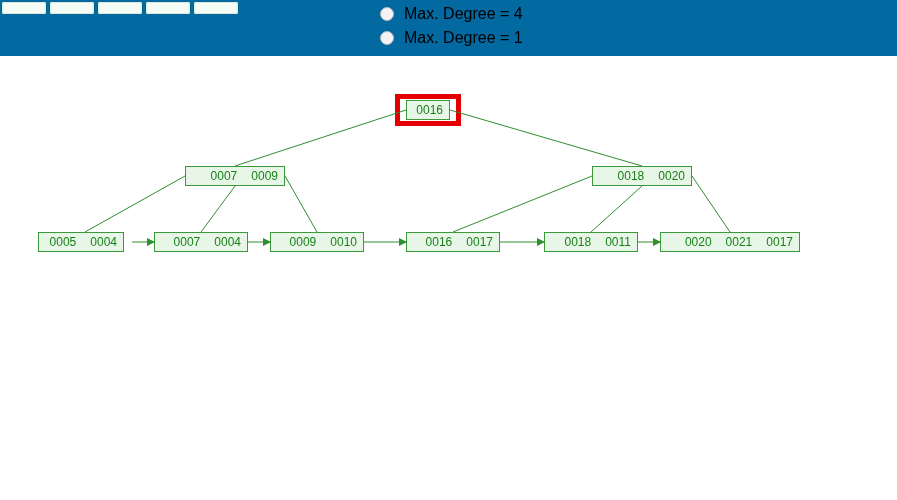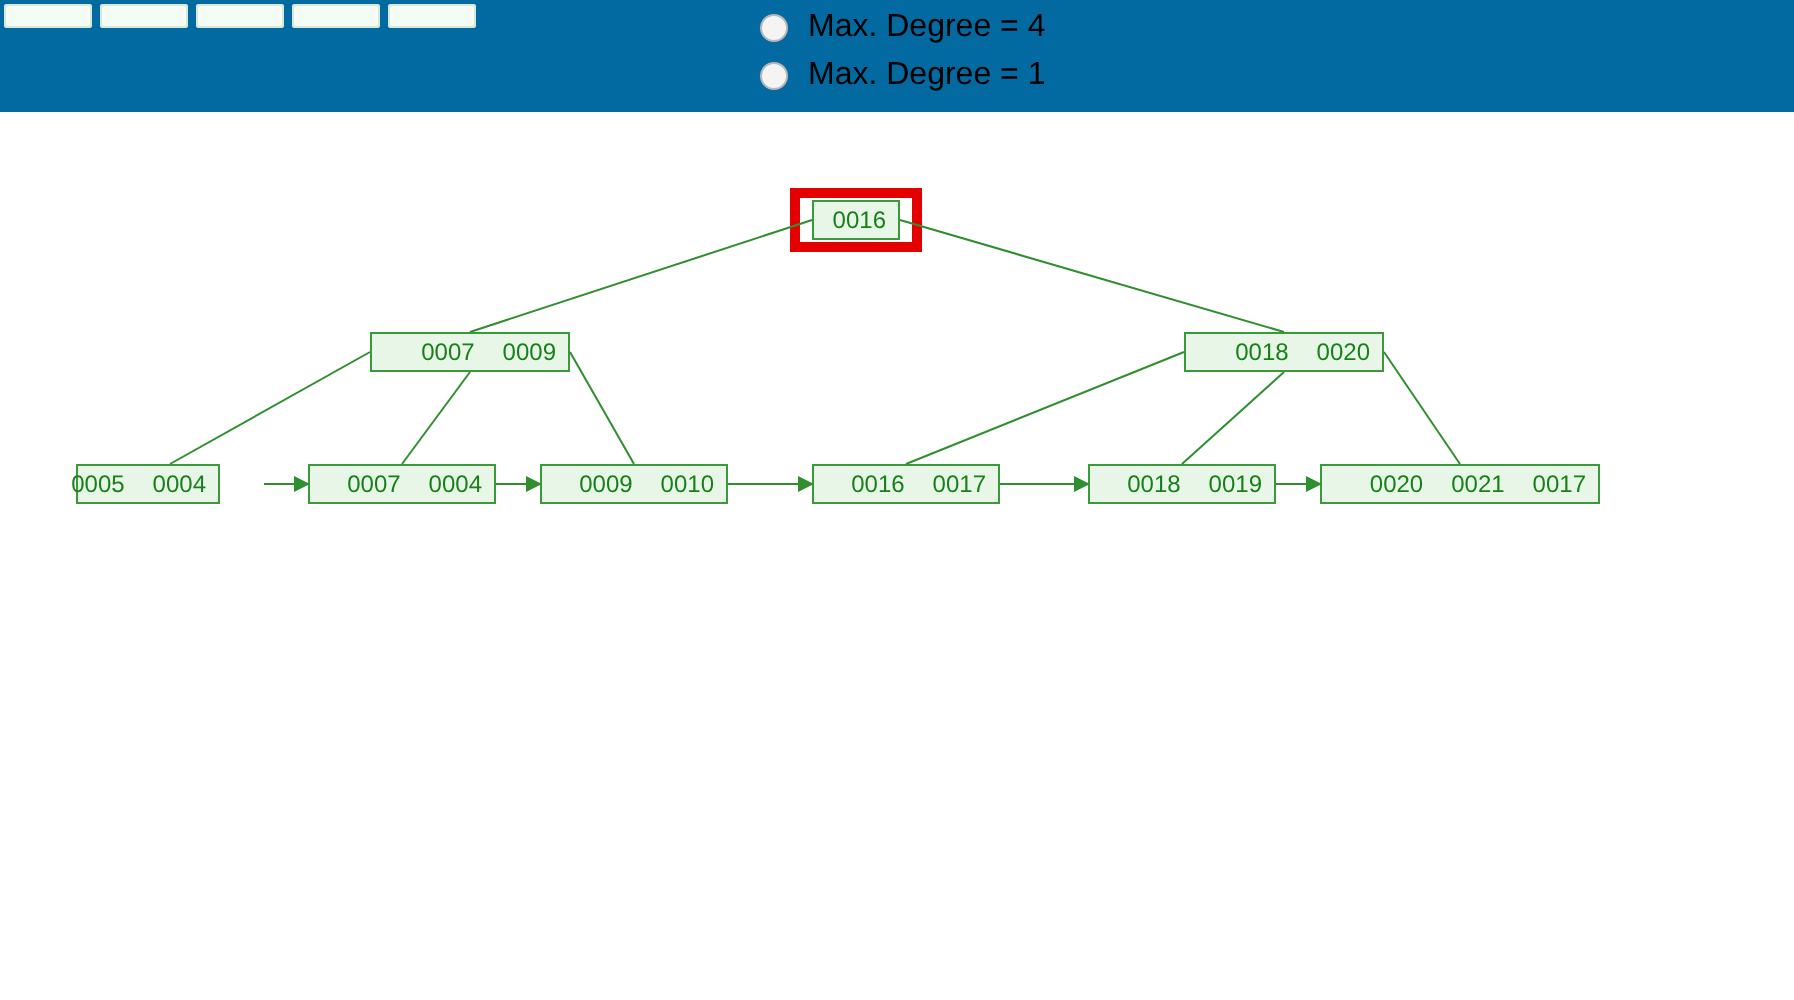--- a/index.html
+++ b/index.html
@@ -138,39 +138,39 @@
   <div class="node" style="left:185px; top:110px; width:100px;">
     <span>0007</span>
     <span>0009</span>
   </div>
 
   <div class="node" style="left:592px; top:110px; width:100px;">
     <span>0018</span>
     <span>0020</span>
   </div>
 
-  <div class="node" style="left:38px; top:176px; width:72px;">
+  <div class="node" style="left:38px; top:176px; width:86px;">
     <span>0005</span>
     <span>0004</span>
   </div>
   <div class="node" style="left:154px; top:176px; width:94px;">
     <span>0007</span>
     <span>0004</span>
   </div>
   <div class="node" style="left:270px; top:176px; width:94px;">
     <span>0009</span>
     <span>0010</span>
   </div>
   <div class="node" style="left:406px; top:176px; width:94px;">
     <span>0016</span>
     <span>0017</span>
   </div>
   <div class="node" style="left:544px; top:176px; width:94px;">
     <span>0018</span>
-    <span>0019</span>
+    <span>0011</span>
   </div>
   <div class="node" style="left:660px; top:176px; width:140px;">
     <span>0020</span>
     <span>0021</span>
     <span>0017</span>
   </div>
 
   <svg class="edges" width="897" height="380">
     <defs>
       <marker id="ah" markerWidth="8" markerHeight="8" refX="7" refY="4" orient="auto">

